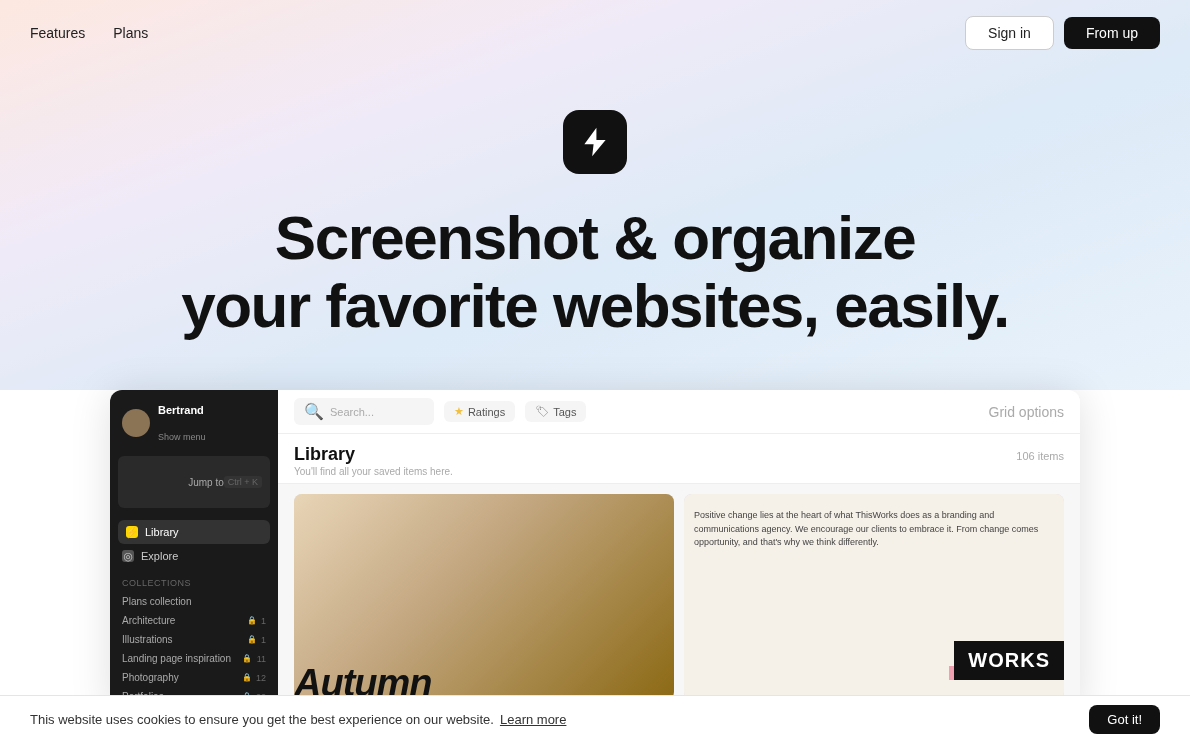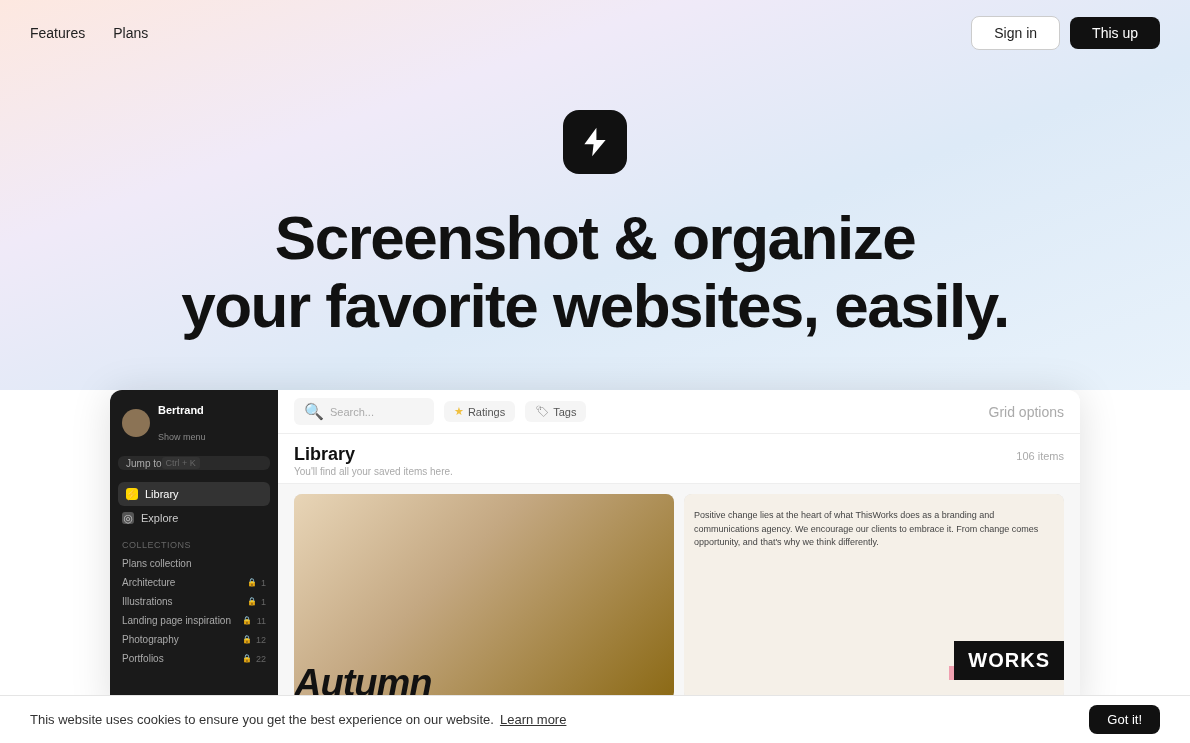--- a/index.html
+++ b/index.html
@@ -148,24 +148,24 @@
     }
     .sidebar-menu-text {
       font-size: 9px;
       color: #888;
       margin-top: 16px;
     }
     .sidebar-jump {
       margin: 0 8px 12px 8px;
       background: #2a2a2a;
       border-radius: 6px;
-      padding: 1px 8px;
-      display: flex;
-      align-items: center;
-      justify-content: flex-start;
+      padding: 20px 8px;
+      display: flex;
+      align-items: center;
+      justify-content: flex-end;
     }
     .sidebar-jump-label {
       font-size: 10px;
       color: #aaa;
     }
     .sidebar-jump-shortcut {
       font-size: 9px;
       color: #666;
       background: #333;
       padding: 1px 4px;
@@ -451,21 +451,21 @@
 
 <div class="hero-bg"></div>
 
 <nav>
   <div class="nav-left">
     <a class="nav-link">Features</a>
     <a class="nav-link">Plans</a>
   </div>
   <div class="nav-right">
     <button class="btn-signin">Sign in</button>
-    <button class="btn-signup">This up</button>
+    <button class="btn-signup">From up</button>
   </div>
 </nav>
 
 <div class="hero">
   <div class="hero-icon">
     <svg viewBox="0 0 24 24">
       <path d="M13 2L4.5 13.5H11L10 22L19.5 10.5H13L13 2Z"></path>
     </svg>
   </div>
   <h1 class="hero-title">

